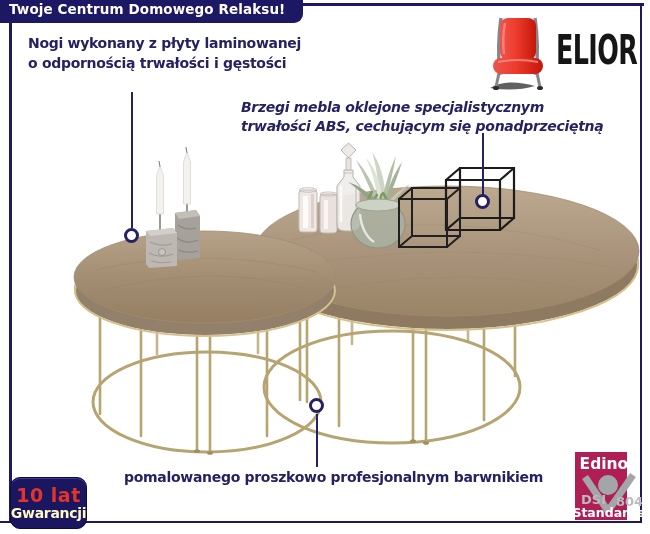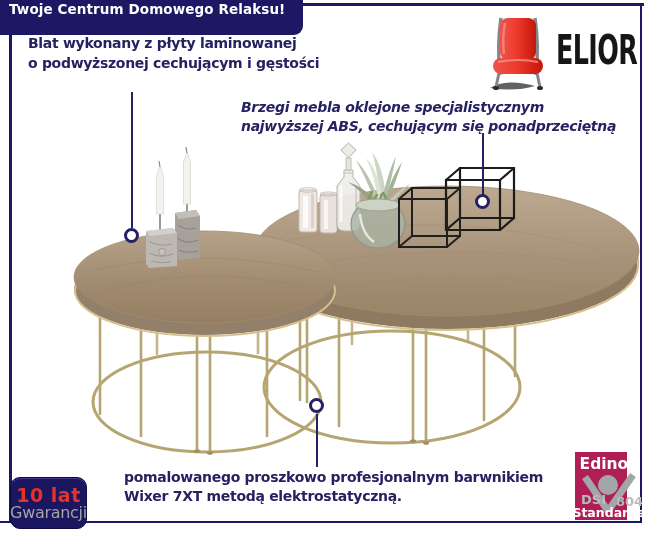--- a/index.html
+++ b/index.html
@@ -10,21 +10,21 @@
   
   .frame-line{position:absolute;background:#1d1863;z-index:1;}
   #frame-top{left:0;top:3px;width:644px;height:2.5px;}
   #frame-right{left:639.5px;top:3px;width:2.5px;height:518px;}
   #frame-left{left:9px;top:17px;width:2.5px;height:506px;}
   #frame-bottom{left:0;top:520.5px;width:642px;height:2.5px;}
   
   .ribbon{
     position:absolute;left:0;top:0;height:19px;z-index:4;
     background:#1d1863;color:#ffffff;font-size:13.5px;font-weight:bold;
-    line-height:19px;padding:0 18px 16px 9px;border-radius:0 0 9px 0;
+    line-height:19px;padding:0 18px 4px 9px;border-radius:0 0 9px 0;
     white-space:nowrap;letter-spacing:.1px;
   }
   
   .annotation{
     position:absolute;color:#262262;font-weight:bold;font-size:14px;
     line-height:18.5px;white-space:nowrap;letter-spacing:-0.3px;z-index:3;
   }
   #annotation-tabletop{left:28px;top:33px;line-height:20px;}
   #annotation-edges{left:241px;top:98px;font-style:italic;}
   #annotation-legs{left:124px;top:468px;}
@@ -48,21 +48,21 @@
     transform:scaleX(.62);transform-origin:left top;white-space:nowrap;
   }
   
   .warranty-badge{
     position:absolute;left:10px;top:477px;width:75px;height:50px;z-index:5;
     background:#1b1660;border-radius:10px;border:1.5px solid #0e0b3e;
     box-shadow:inset 0 1px 0 #413a8a;display:flex;flex-direction:column;
     align-items:center;justify-content:center;text-align:center;
   }
   .warranty-top{color:#e5332a;font-size:19px;font-weight:bold;line-height:20px;letter-spacing:.5px;}
-  .warranty-bottom{color:#a3a3a3;font-size:16px;font-weight:normal;line-height:16px;letter-spacing:-0.3px;}
+  .warranty-bottom{color:#fef9c3;font-size:14px;font-weight:bold;line-height:16px;letter-spacing:-0.3px;}
   
   .cert-badge{position:absolute;left:575px;top:452px;width:52px;height:68px;z-index:5;background:#b01e56;}
   
   #product{position:absolute;left:0;top:0;z-index:2;pointer-events:none;}
 </style>
 </head>
 <body>
 
 <div class="frame-line" id="frame-top"></div>
 <div class="frame-line" id="frame-right"></div>
@@ -204,30 +204,29 @@
     <path d="M360 214 Q362 234 374 242" stroke="#ffffff" stroke-width="2.5" fill="none" opacity="0.7"></path>
   </g>
 
   <g fill="none">
     <path d="M446 180 H500 V230 H446 Z M460 168 H514 V218 H460 Z M446 180 L460 168 M500 180 L514 168 M500 230 L514 218 M446 230 L460 218" stroke="#1b1b1b" stroke-width="2.2"></path>
     <path d="M399 199 H447 V247 H399 Z M412 188 H460 V236 H412 Z M399 199 L412 188 M447 199 L460 188 M447 247 L460 236 M399 247 L412 236" stroke="#202020" stroke-width="2"></path>
   </g>
 </svg>
 
 <div class="annotation" id="annotation-tabletop">
-  <div>Blat wykonany z płyty laminowanej</div>
-  <div>o podwyższonej cechującym i gęstości</div>
+  <div>Nogi wykonany z płyty laminowanej</div>
+  <div>o odpornością trwałości i gęstości</div>
 </div>
 <div class="annotation" id="annotation-edges">
   <div>Brzegi mebla oklejone specjalistycznym</div>
-  <div>najwyższej ABS, cechującym się ponadprzeciętną</div>
+  <div>trwałości ABS, cechującym się ponadprzeciętną</div>
 </div>
 <div class="annotation" id="annotation-legs">
   <div>pomalowanego proszkowo profesjonalnym barwnikiem</div>
-  <div>Wixer 7XT metodą elektrostatyczną.</div>
 </div>
 
 <div class="callout-line" id="callout-line-1"></div>
 <div class="callout-dot" id="callout-dot-1"></div>
 <div class="callout-line" id="callout-line-2"></div>
 <div class="callout-dot" id="callout-dot-2"></div>
 <div class="callout-line" id="callout-line-3"></div>
 <div class="callout-dot" id="callout-dot-3"></div>
 
 <div class="warranty-badge">

